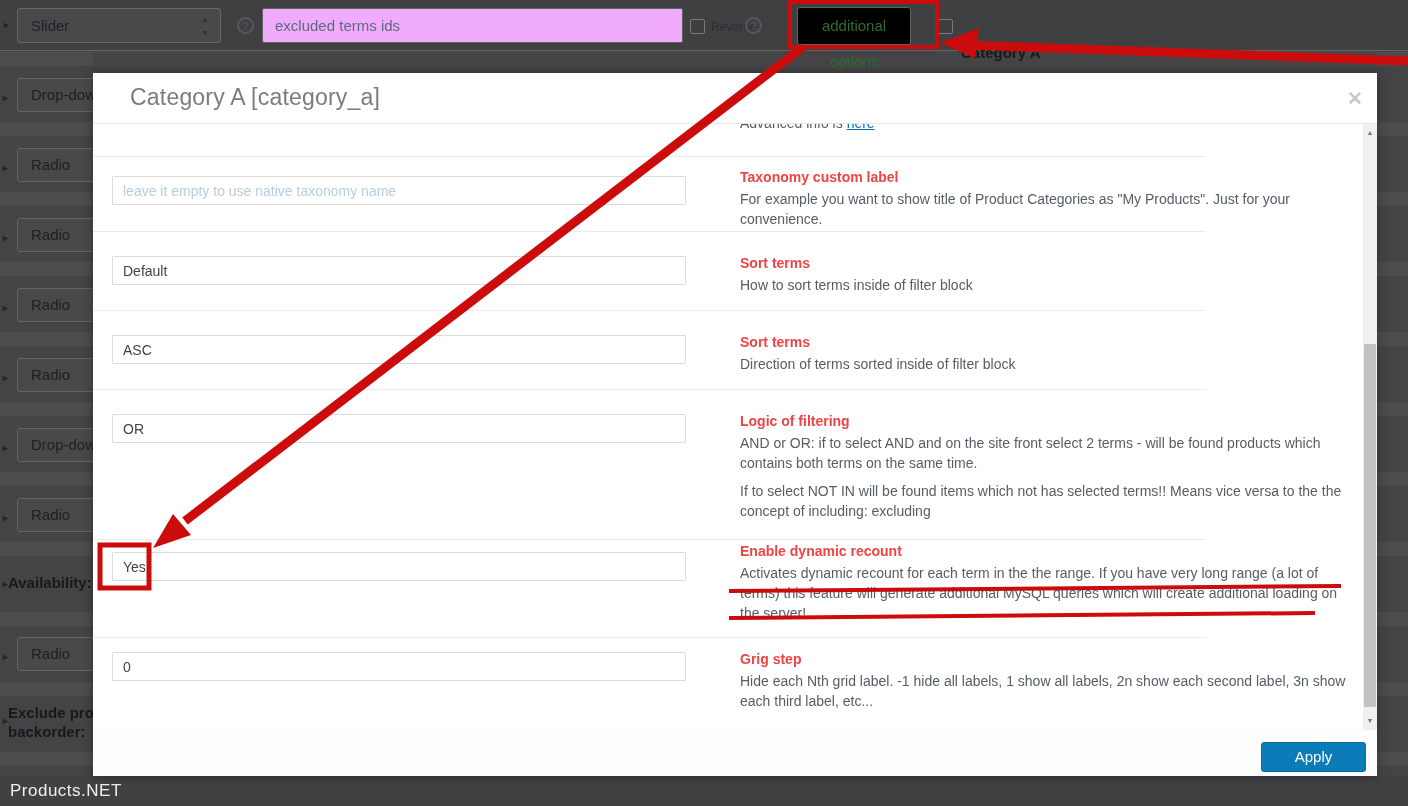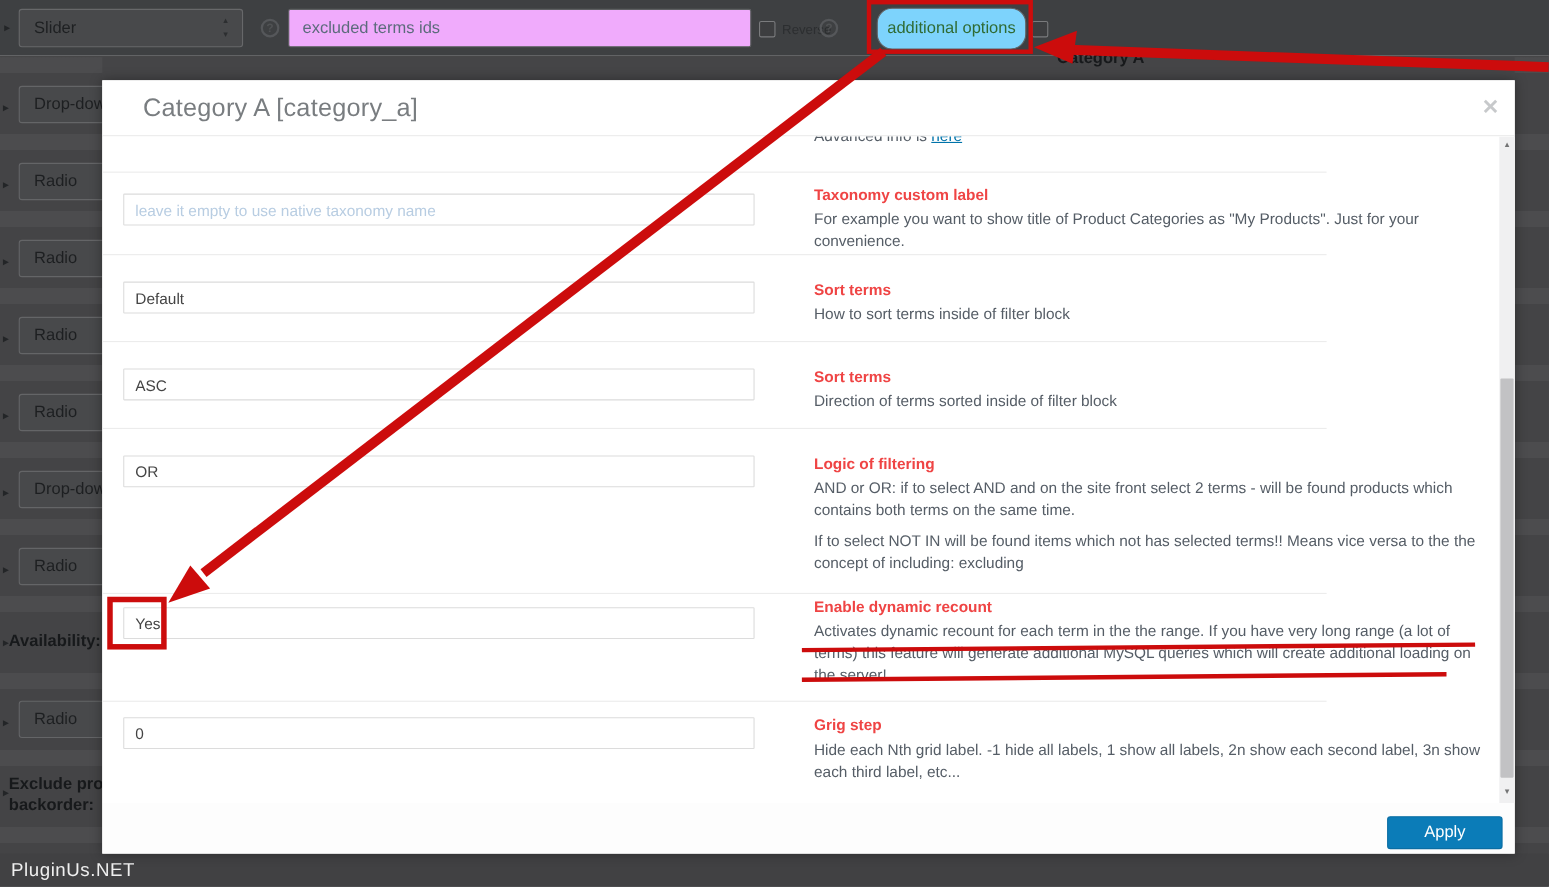--- a/index.html
+++ b/index.html
@@ -19,22 +19,22 @@
   .help-circle { position:absolute; width:17px; height:17px; border:2px solid #55575a;
                  border-radius:50%; color:#505254; font-size:11px; font-weight:bold;
                  text-align:center; line-height:14px; }
   .dim-input { position:absolute; background:#f0abfc; border:1px solid #5e6062;
                border-radius:2px; height:35px; line-height:33px; padding:0 12px;
                font-size:15px; color:#5c6b7c; }
   .dim-checkbox { position:absolute; width:15px; height:15px; background:#3d3e40;
                   border:1px solid #7a7b7d; border-radius:2px; }
   .dim-label { position:absolute; color:#2c2e30; font-size:12px; }
   .dim-label-bold { position:absolute; color:#17191b; font-size:15px; font-weight:bold; }
-  #addopts-btn { position:absolute; left:797px; top:7px; width:136px; height:38px;
-                 background:#7dd3fc; border:1px solid #616264; border-radius:14px;
+  #addopts-btn { position:absolute; left:797px; top:7px; width:114px; height:38px;
+                 background:#000000; border:1px solid #616264; border-radius:3px;
                  color:#2f6b33; font-size:15px; text-align:center; line-height:36px; }
   #left-strip { position:absolute; left:0; top:52px; width:93px; height:724px; overflow:hidden;
                 background:repeating-linear-gradient(180deg,#4c4c4e 0 14px,#444446 14px 70px); }
   #right-strip { position:absolute; left:1377px; top:52px; width:31px; height:724px;
                  background:repeating-linear-gradient(180deg,#4c4c4e 0 14px,#444446 14px 70px); }
   .strip-box { position:absolute; left:17px; width:120px; height:34px; background:#48494b;
                border:1px solid #646567; border-radius:3px; line-height:32px; padding:0 13px;
                font-size:15px; color:#1d1f21; }
   .strip-text { position:absolute; left:8px; width:110px; color:#17191b;
                 font-size:15px; font-weight:bold; line-height:19px; }
@@ -125,21 +125,21 @@
     <div class="strip-box" style="top:585px;">Radio</div>
     <span class="bullet" style="left:1px; top:665px;">►</span>
     <span class="strip-text" style="top:651px; white-space:nowrap;">
       <span>Exclude prod</span><br><span>backorder:</span>
     </span>
   </div>
 
   <div id="right-strip"></div>
 
   <div id="bottom-bar">
-    <span>PluginUs.NET</span>
+    <span>Products.NET</span>
   </div>
 </div>
 
 <div id="modal">
   <div id="modal-header">
     <div id="modal-title">Category A [category_a]</div>
     <div id="modal-close">✕</div>
   </div>
 
   <div id="modal-body">

